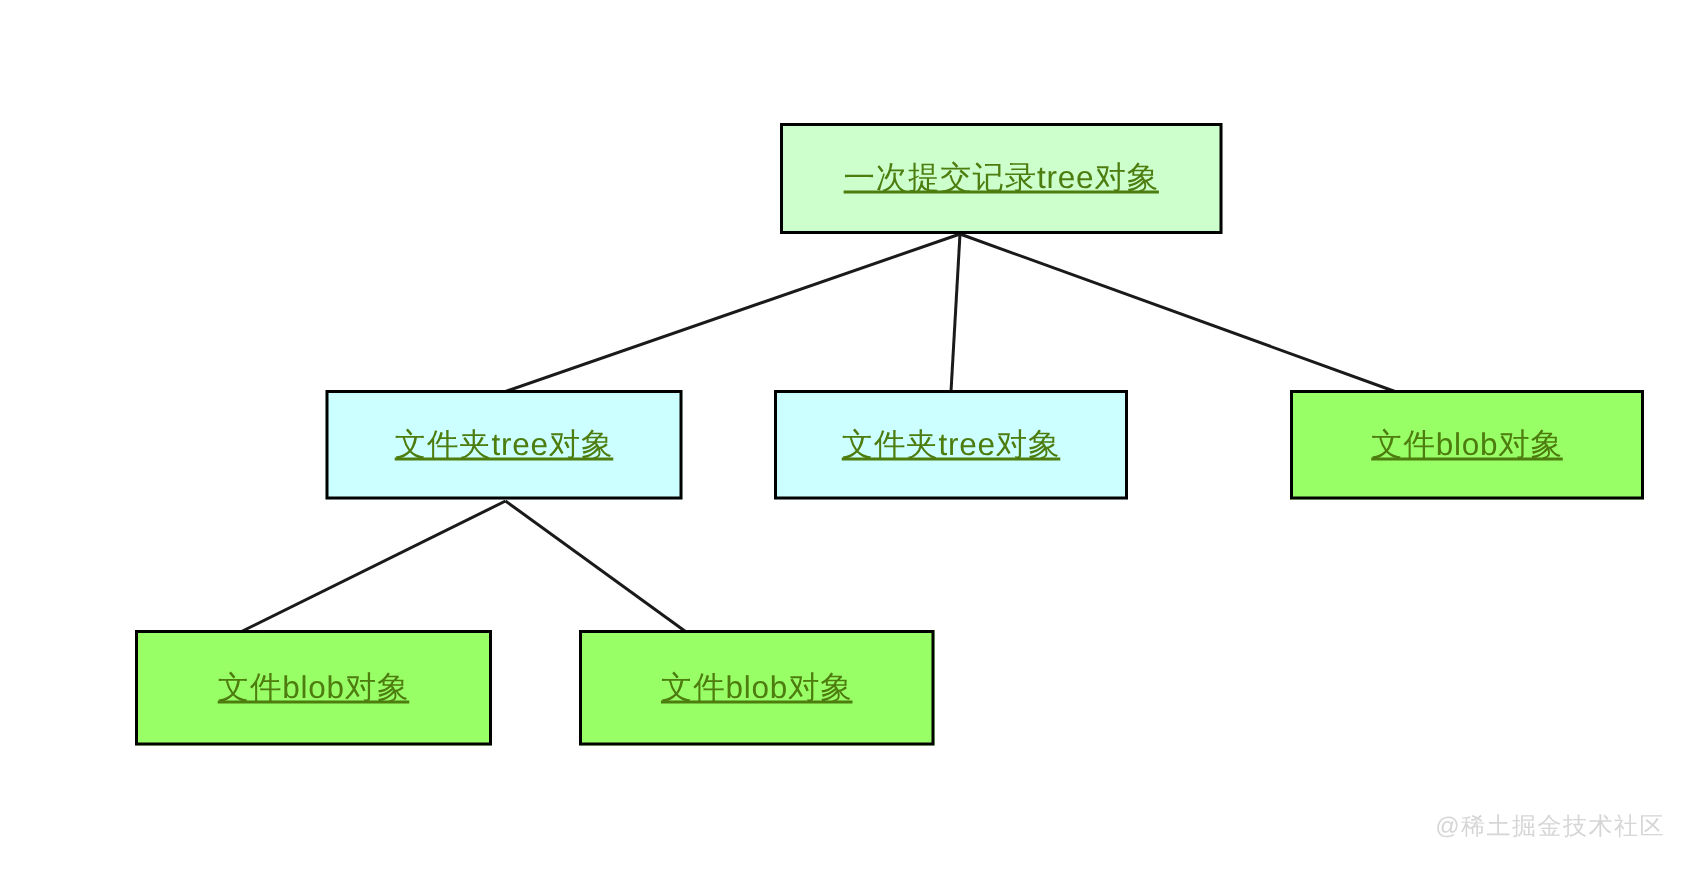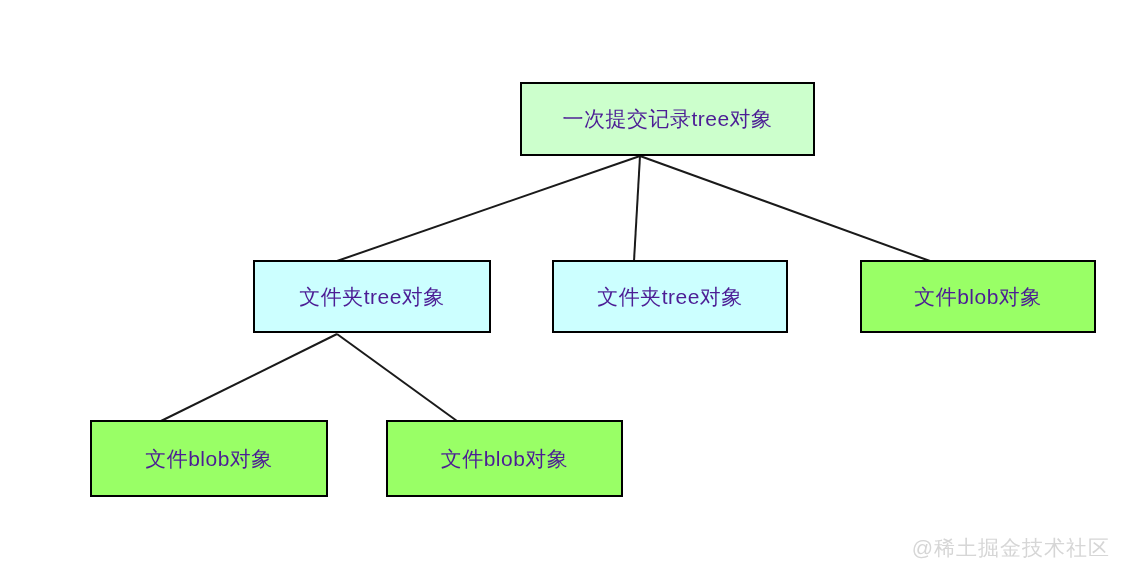--- a/index.html
+++ b/index.html
@@ -24,46 +24,47 @@
     pointer-events: none;
   }
   .node {
     position: absolute;
     box-sizing: border-box;
     border: 2px solid #000000;
     display: flex;
     align-items: center;
     justify-content: center;
     text-align: left;
-    color: #4c1d95;
+    color: #4d7c0f;
     font-size: 21px;
     line-height: 1.2;
     letter-spacing: 0.5px;
     white-space: nowrap;
+    text-decoration: underline;
   }
   .node-label {
     display: block;
   }
   .fill-mint   { background: #ccffcc; }
-  .fill-cyan   { background: #ccffff; margin-left: 36px; }
+  .fill-cyan   { background: #ccffff; }
   .fill-green  { background: #99ff66; margin-left: 48px; }
 
   #n-root  { left: 520px; top:  82px; width: 295px; height:  74px; }
   #n-dir1  { left: 217px; top: 260px; width: 238px; height:  73px; }
   #n-dir2  { left: 516px; top: 260px; width: 236px; height:  73px; }
   #n-blob1 { left: 812px; top: 260px; width: 236px; height:  73px; }
   #n-blob2 { left:  42px; top: 420px; width: 238px; height:  77px; }
   #n-blob3 { left: 338px; top: 420px; width: 237px; height:  77px; }
 
   #watermark {
     position: absolute;
     right: 24px;
     bottom: 18px;
     color: #d6d6d6;
-    font-size: 21px;
+    font-size: 16px;
     letter-spacing: 1px;
     white-space: nowrap;
   }
 </style>
 </head>
 <body>
 
 <div id="canvas">
 
   <svg id="edges" viewBox="0 0 1134 580" width="1134" height="580" xmlns="http://www.w3.org/2000/svg">

